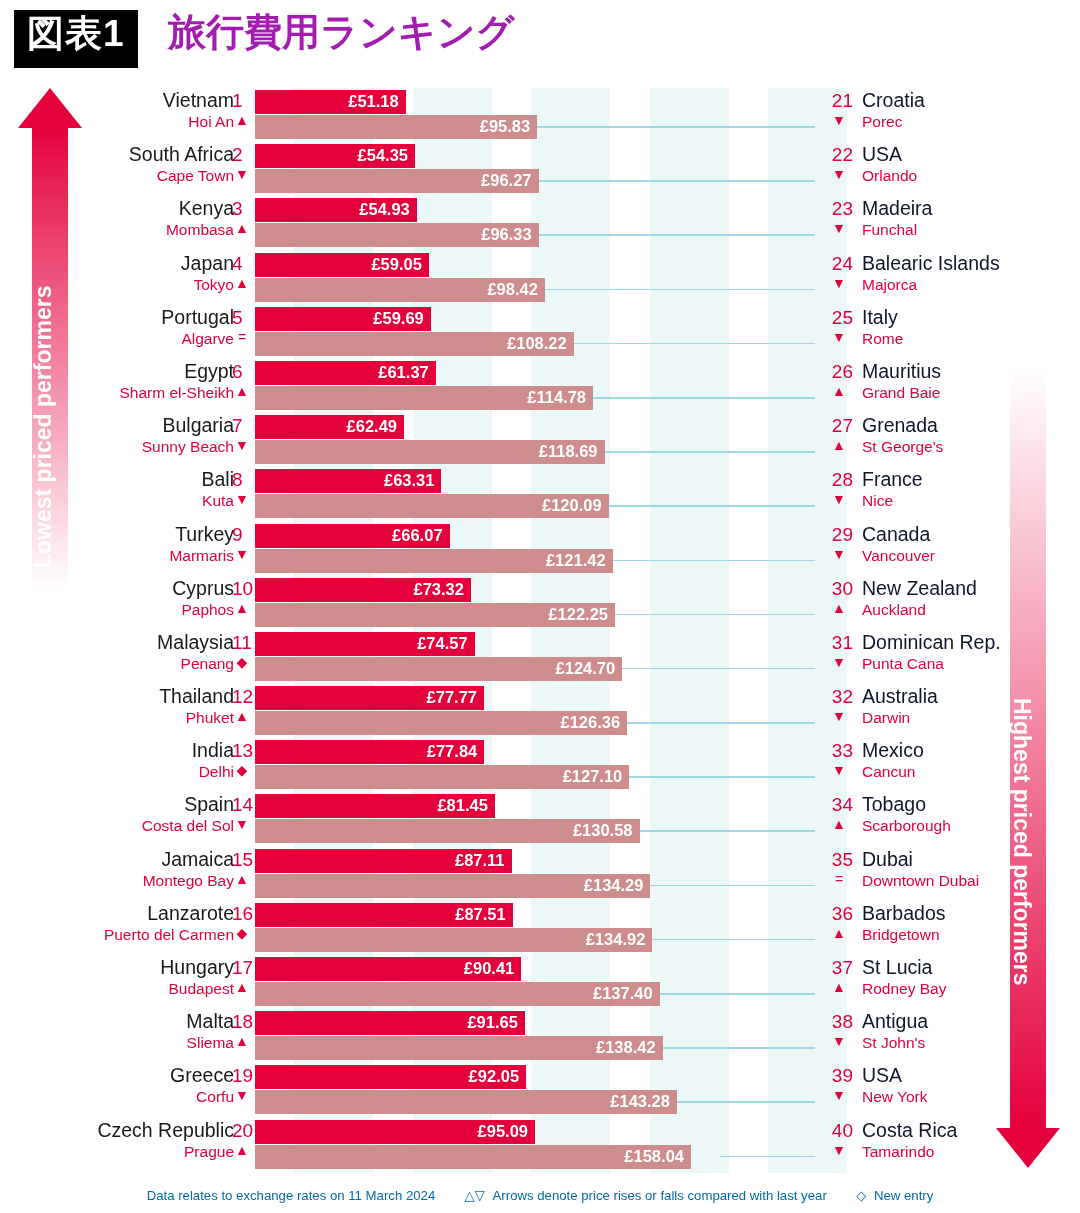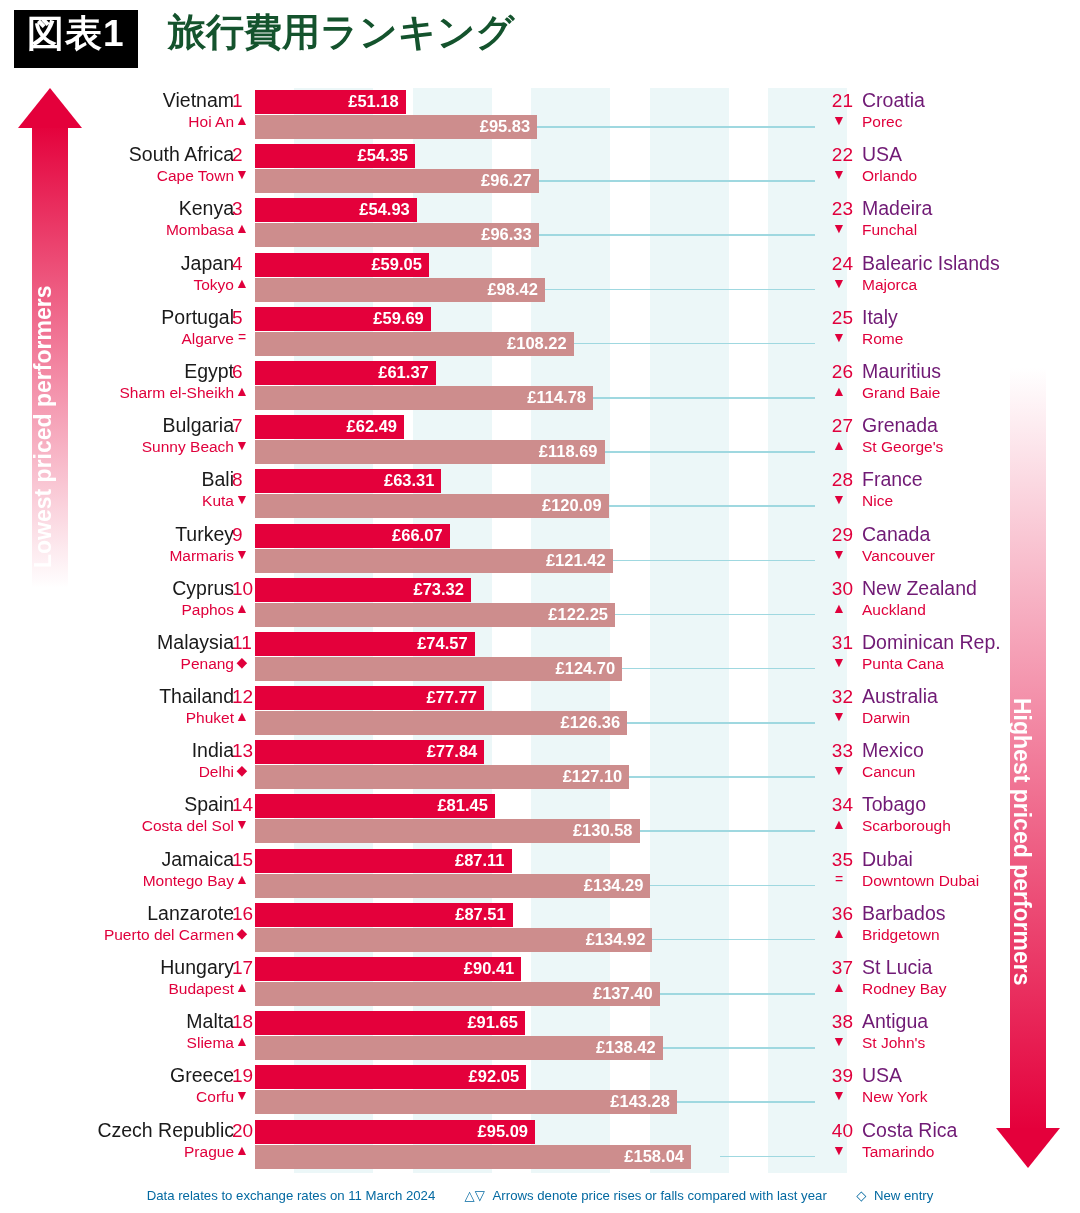--- a/index.html
+++ b/index.html
@@ -17,21 +17,21 @@
   #title-badge{
     position:absolute;left:14px;top:10px;
     background:#000000;color:#ffffff;
     font-size:37px;font-weight:bold;
     padding:5px 13px 16px 13px;
     line-height:1;
     letter-spacing:1px;
   }
   #title-text{
     position:absolute;left:168px;top:10px;
-    color:#14532d;font-size:38px;font-weight:bold;
+    color:#a21caf;font-size:38px;font-weight:bold;
     line-height:1.18;letter-spacing:0px;
   }
 
   
   .side-arrow{position:absolute;}
   #left-arrow{left:18px;top:88px;width:64px;height:500px;}
   #right-arrow{left:996px;top:368px;width:64px;height:800px;}
   .arrow-shaft{position:absolute;left:14px;width:36px;}
   .arrow-head{position:absolute;left:0;width:0;height:0;}
   .side-label{
@@ -85,21 +85,21 @@
     position:absolute;left:825px;top:2px;
     color:#e0003c;font-size:19px;text-align:right;width:28px;
   }
   .r-mark{
     position:absolute;left:825px;top:24px;
     color:#e0003c;font-size:14px;width:28px;text-align:center;
     line-height:16px;
   }
   .r-country{
     position:absolute;left:862px;top:1px;
-    color:#701a75;font-size:19.5px;white-space:nowrap;
+    color:#0f172a;font-size:19.5px;white-space:nowrap;
   }
   .r-city{
     position:absolute;left:862px;top:25px;
     color:#e0003c;font-size:15.5px;white-space:nowrap;
   }
 
   
   #footer{
     position:absolute;left:0;top:1188px;width:1080px;
     text-align:center;color:#0369a1;font-size:13.2px;

